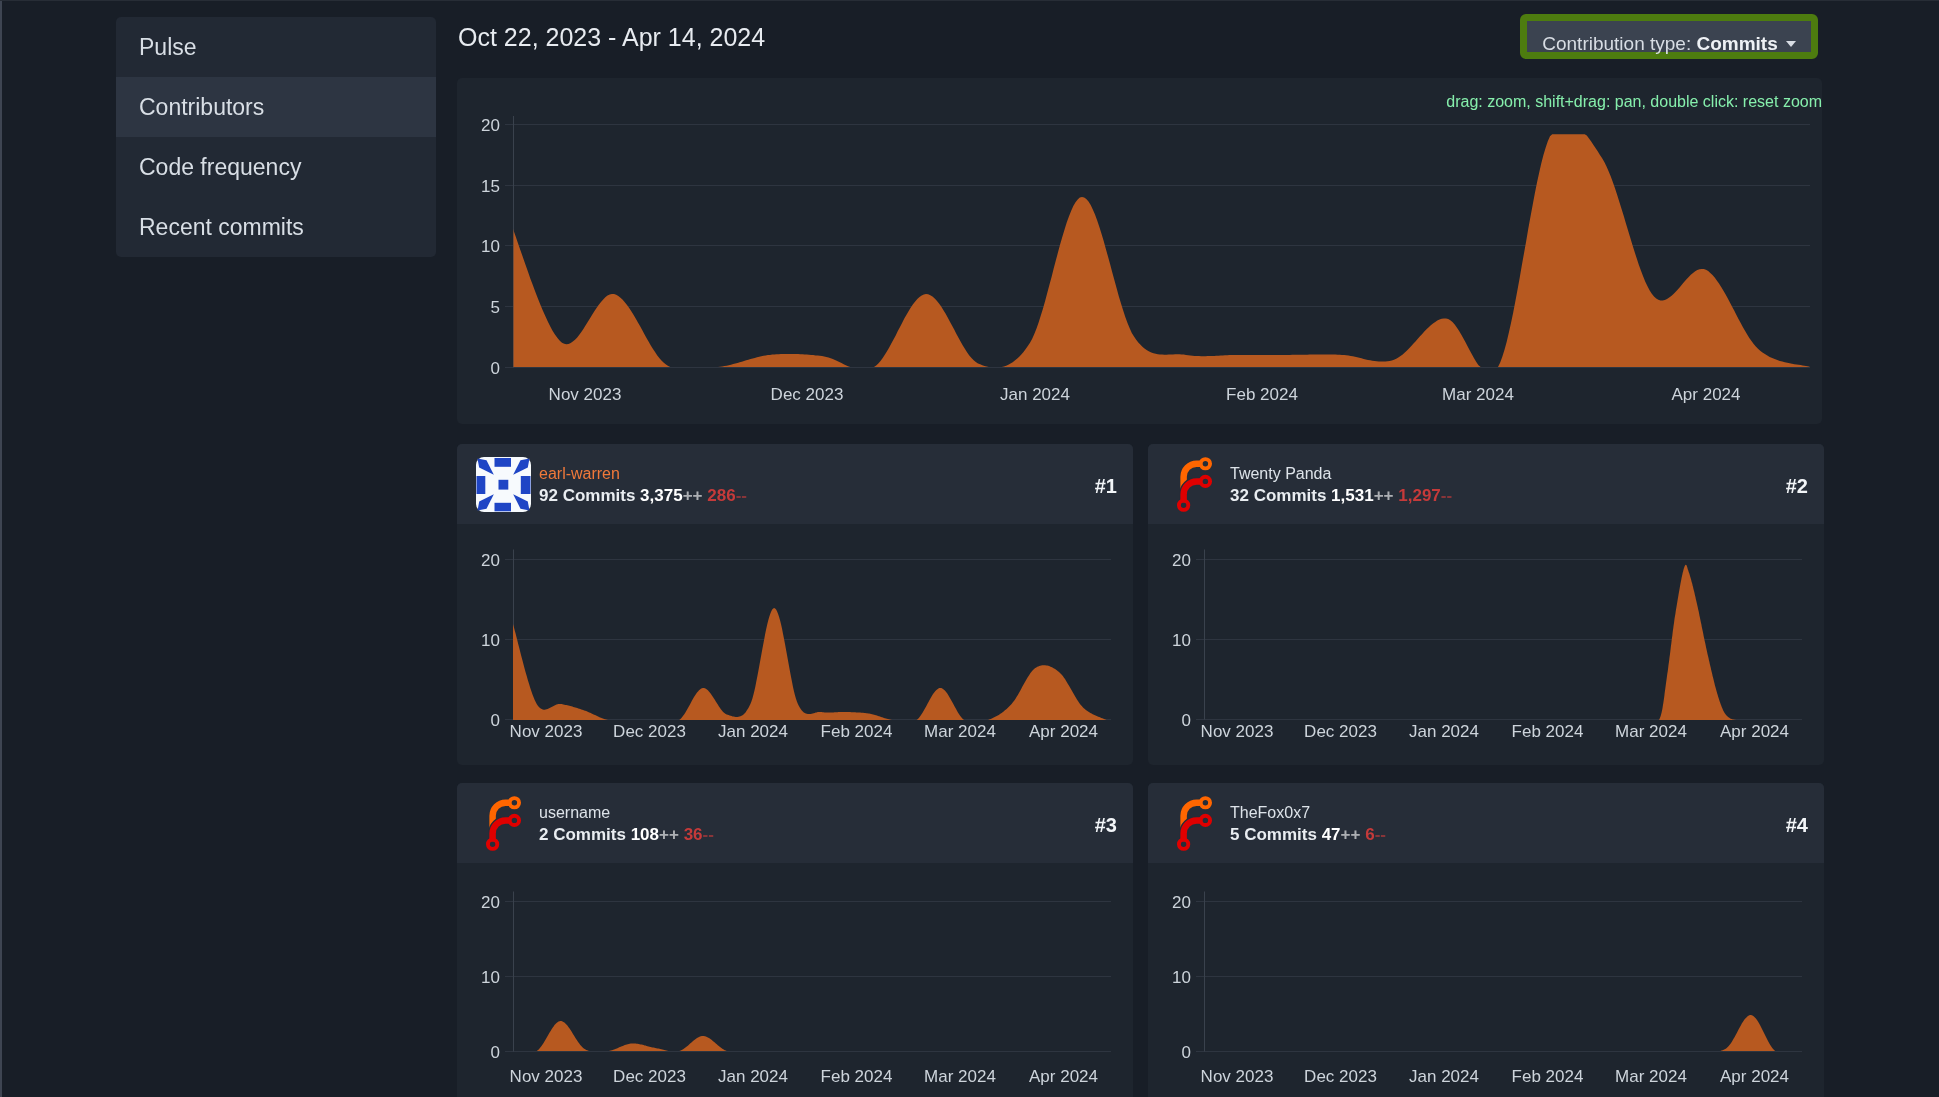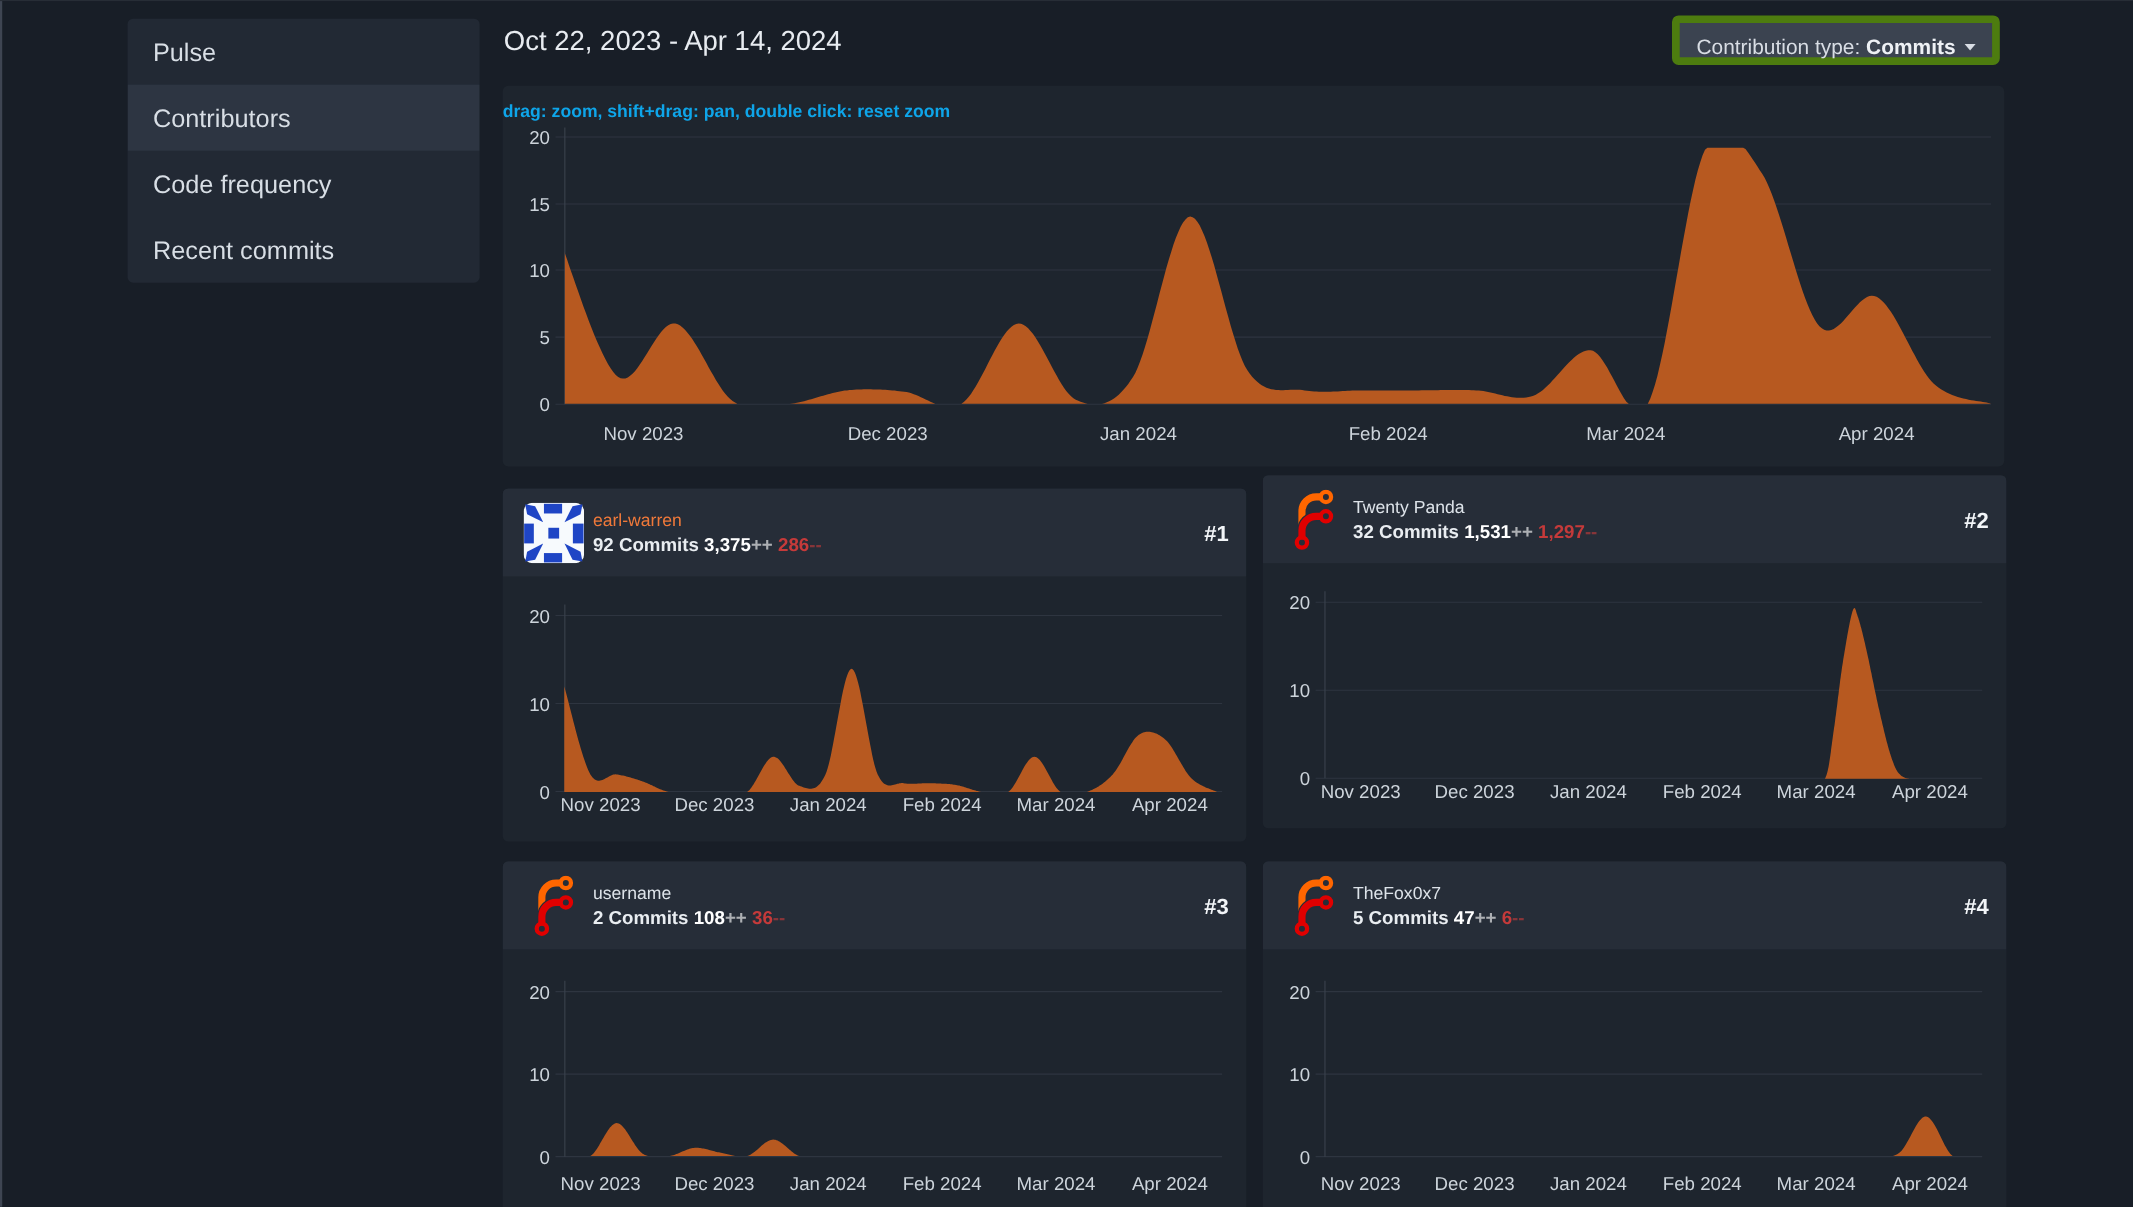--- a/index.html
+++ b/index.html
@@ -11,22 +11,22 @@
 .heading { position:absolute; left:458px; top:23px; font-size:25px; font-weight:400;
   color:#e7ebf0; letter-spacing:0; }
 .dropbtn { position:absolute; left:1520px; top:14px; width:298px; height:45px;
   background:#3b4350; border:7px solid #4d7c0f; border-radius:6px; color:#d8dde4;
   font-size:19px; line-height:45px; text-align:center; }
 .dropbtn b { color:#eef1f5; }
 .caret { display:inline-block; width:0; height:0; border-left:5.5px solid transparent;
   border-right:5.5px solid transparent; border-top:6.5px solid #d8dde4; margin-left:8px;
   vertical-align:3px; }
 .card { position:absolute; background:#1e252e; border-radius:5px; overflow:hidden; }
-.main-title { position:absolute; left:0; right:0; top:15px; text-align:left;
-  font-size:16px; font-weight:bold; color:#0ea5e9; }
+.main-title { position:absolute; left:0; right:0; top:15px; text-align:right;
+  font-size:16px; font-weight:normal; color:#86efac; }
 .chdr { background:#262d38; display:flex; align-items:center; padding:0 16px 0 19px; }
 .avatar { width:55px; height:55px; flex:0 0 55px; }
 .avatar svg { display:block; }
 .cinfo { margin-left:8px; flex:1; margin-top:2px; }
 .cname { font-size:16px; margin-bottom:3px; }
 .cstats { font-size:17px; font-weight:bold; }
 .ccommits { color:#e9edf1; }
 .cadd { color:#ffffff;margin-top:24px; }
 .cdel { color:#c53a3a; }
 .cstats .dm { opacity:0.62; }
@@ -104,21 +104,21 @@
       <text x="43" y="122" text-anchor="end" font-size="17" fill="#cdd4db">10</text>
       <text x="43" y="42" text-anchor="end" font-size="17" fill="#cdd4db">20</text>
       <text x="89" y="213" text-anchor="middle" font-size="17" fill="#cdd4db">Nov 2023</text>
       <text x="192.5" y="213" text-anchor="middle" font-size="17" fill="#cdd4db">Dec 2023</text>
       <text x="296" y="213" text-anchor="middle" font-size="17" fill="#cdd4db">Jan 2024</text>
       <text x="399.5" y="213" text-anchor="middle" font-size="17" fill="#cdd4db">Feb 2024</text>
       <text x="503" y="213" text-anchor="middle" font-size="17" fill="#cdd4db">Mar 2024</text>
       <text x="606.5" y="213" text-anchor="middle" font-size="17" fill="#cdd4db">Apr 2024</text>
     </svg>
 </div>
-<div class="card" style="left:1148px;top:432px;width:676px;height:321px">
+<div class="card" style="left:1148px;top:444px;width:676px;height:321px">
 <div class="chdr" style="height:80px">
 <div class="avatar">
         <svg width="55" height="55" viewBox="0 0 212 212">
 <g transform="translate(6 6)" fill="none">
 <path d="M58 168 v-98 a50 50 0 0 1 50 -50 h20" stroke="#ff6600" stroke-width="25"></path>
 <circle cx="142" cy="20" r="18" stroke="#ff6600" stroke-width="15"></circle>
 <path d="M58 168 v-30 a50 50 0 0 1 50 -50 h20" stroke="#262d38" stroke-width="34"></path>
 <path d="M58 168 v-30 a50 50 0 0 1 50 -50 h20" stroke="#e00000" stroke-width="25"></path>
 <circle cx="142" cy="88" r="18" stroke="#e00000" stroke-width="15"></circle>
 <circle cx="58" cy="180" r="18" stroke="#e00000" stroke-width="15"></circle>

